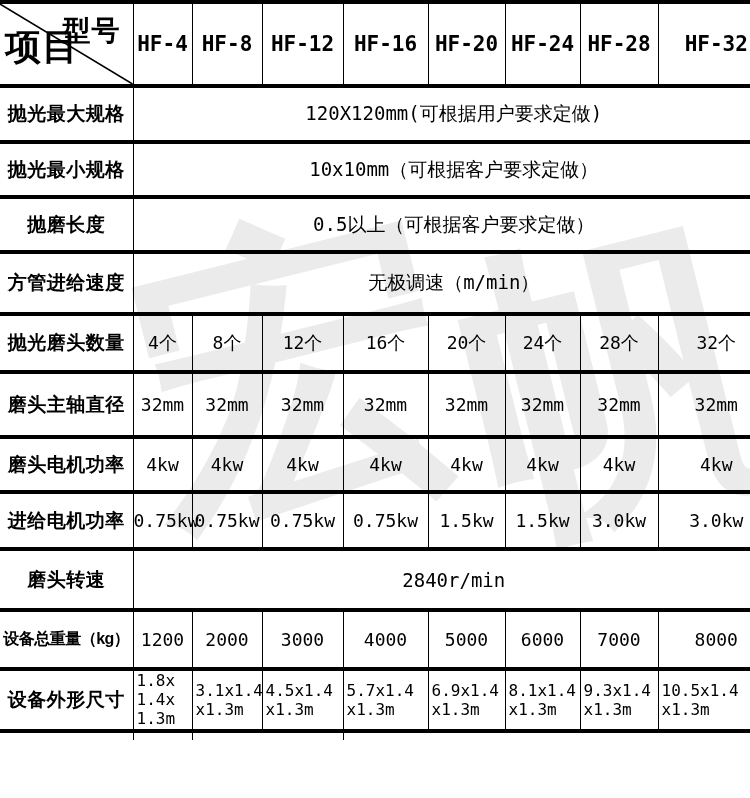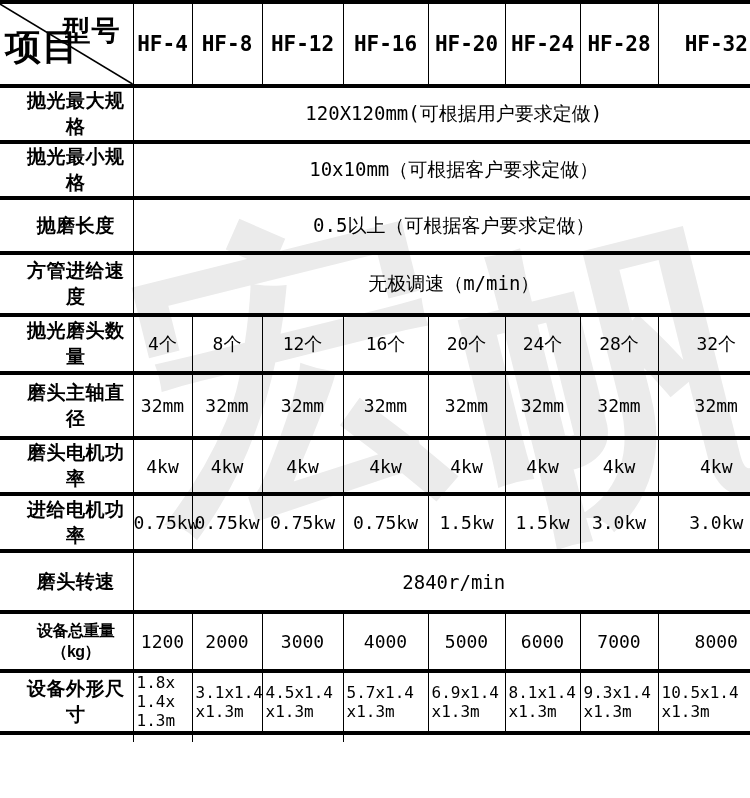--- a/index.html
+++ b/index.html
@@ -53,21 +53,21 @@
   }
   .corner-bottom{
     position:absolute;bottom:12px;left:5px;
     font-size:36px;font-weight:bold;letter-spacing:1px;
   }
   
   .model{
     font-family:"DejaVu Sans Mono",monospace;
     font-size:21px;font-weight:bold;
   }
-  .lbl{font-size:19px;font-weight:bold;letter-spacing:0.5px;padding-left:19px;}
+  .lbl{font-size:19px;font-weight:bold;letter-spacing:0.5px;}
   .lbl-tight{font-size:16px;letter-spacing:-0.5px;}
   .val{
     font-family:"DejaVu Sans Mono",monospace;
     font-size:18px;
   }
   .val-merged{font-size:19px;}
   .dim{
     font-family:"DejaVu Sans Mono",monospace;
     font-size:16px;line-height:1.2;text-align:left;padding-left:3px;
   }

